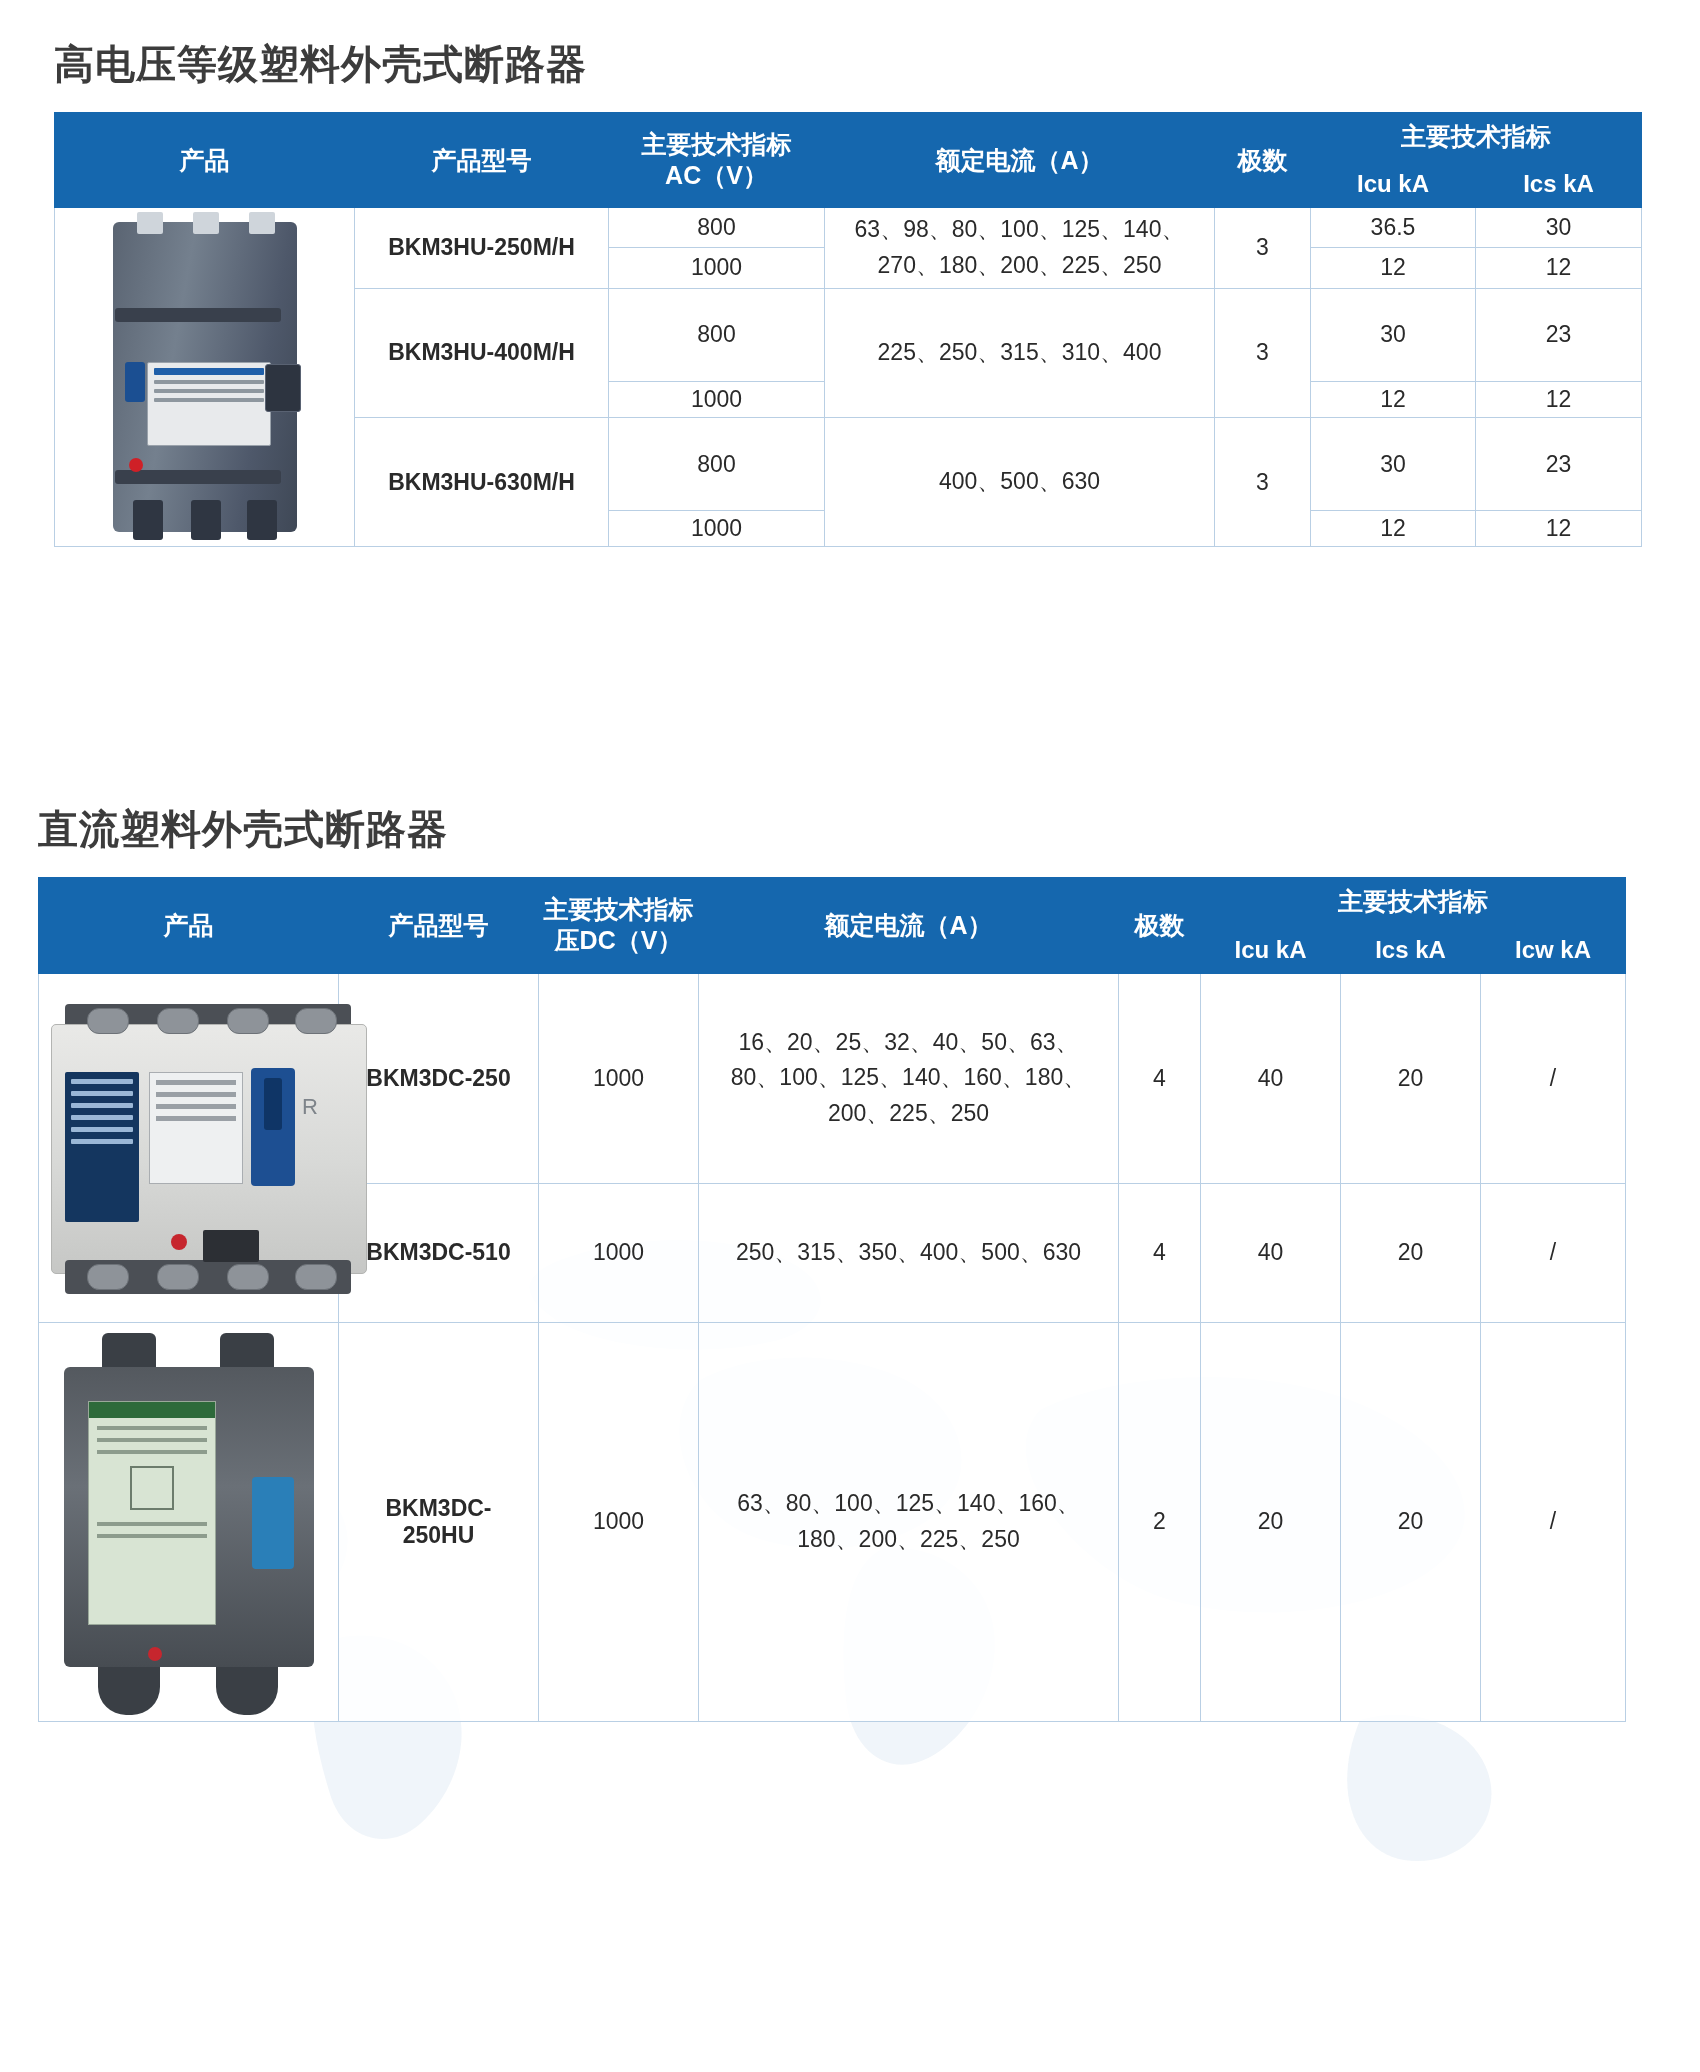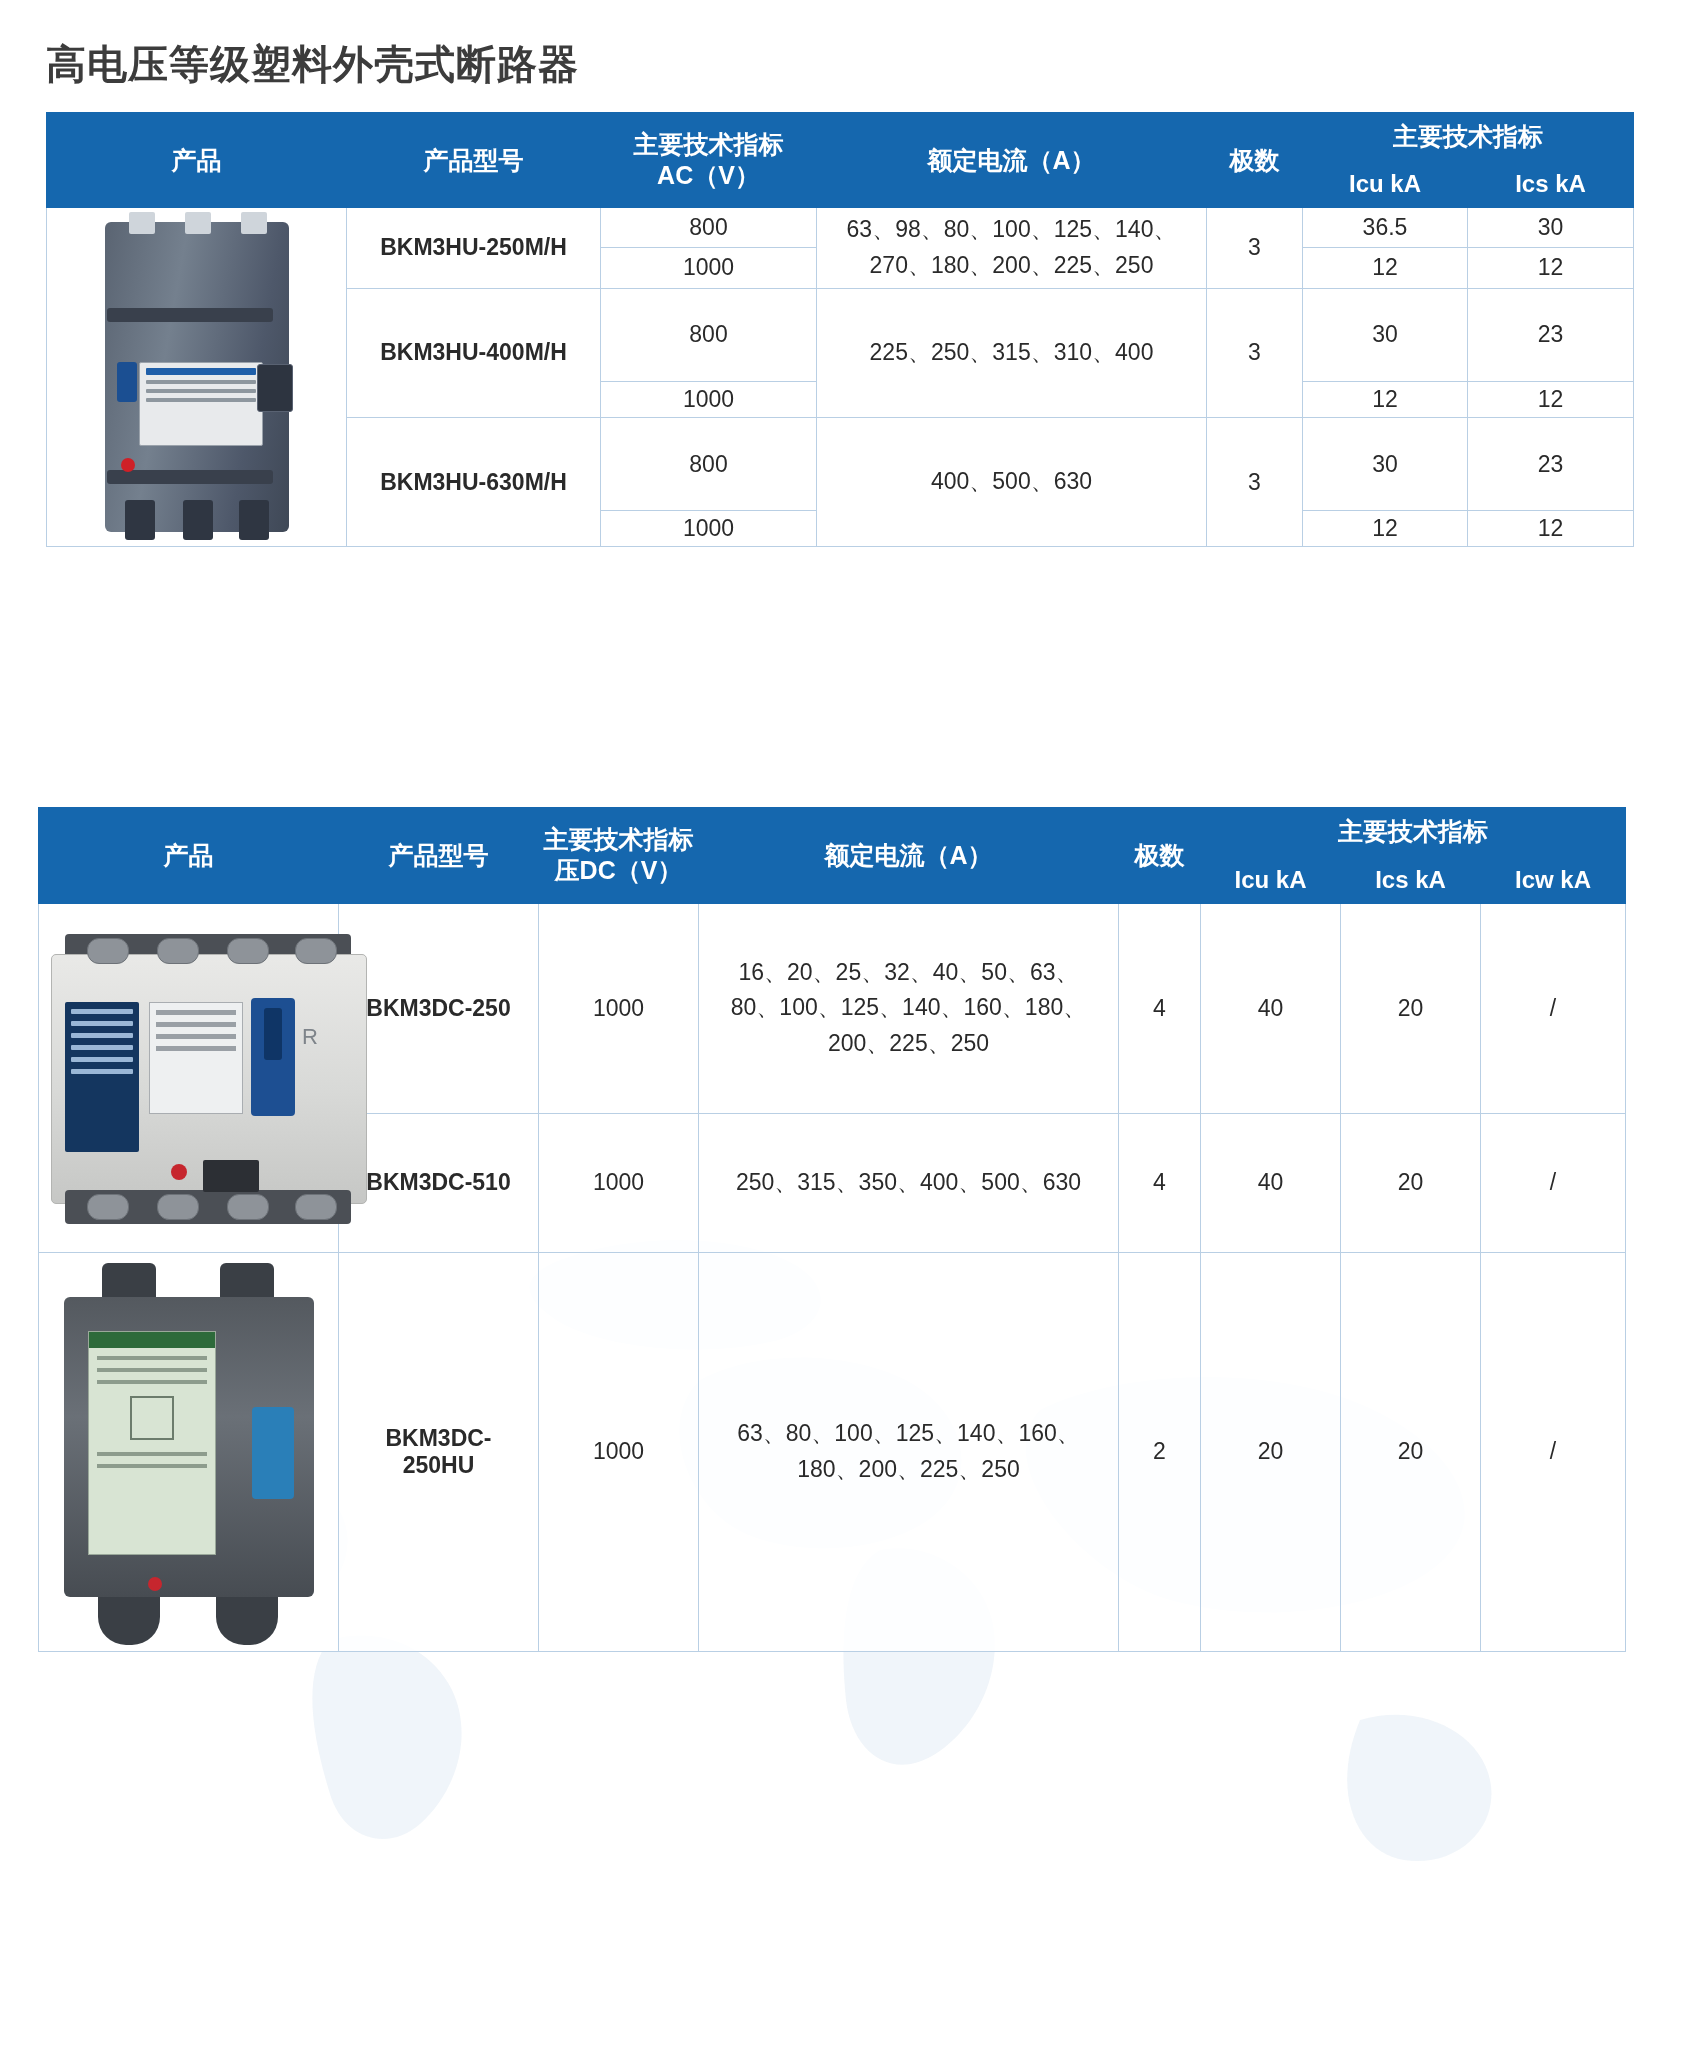--- a/index.html
+++ b/index.html
@@ -80,21 +80,21 @@
   td.prodcell {
     padding: 6px;
     background: #ffffff;
   }
   .imgwrap {
     display: flex;
     align-items: center;
     justify-content: center;
   }
   
-  #sec1 { margin: 42px 0 0 0; padding-left: 8px; }
+  #sec1 { margin: 42px 0 0 8px; padding-left: 8px; }
   #sec1 .section-title { margin: 0 0 26px 38px; }
   #sec1 table.spec { margin-left: 38px; width: 1587px; }
   
   #sec2 { margin-top: 260px; }
   #sec2 .section-title { margin: 0 0 26px 38px; }
   #sec2 table.spec { margin-left: 38px; width: 1587px; }
 
   
   .brk1 {
     position: relative;
@@ -322,20 +322,21 @@
         <tr>
           <td>1000</td>
           <td>12</td>
           <td>12</td>
         </tr>
       </tbody>
     </table>
   </div>
 
   <div class="section" id="sec2">
+    <div class="section-title">直流塑料外壳式断路器</div>
 
     <table class="spec">
       <colgroup>
         <col style="width:300px">
         <col style="width:200px">
         <col style="width:160px">
         <col style="width:420px">
         <col style="width:82px">
         <col style="width:140px">
         <col style="width:140px">

